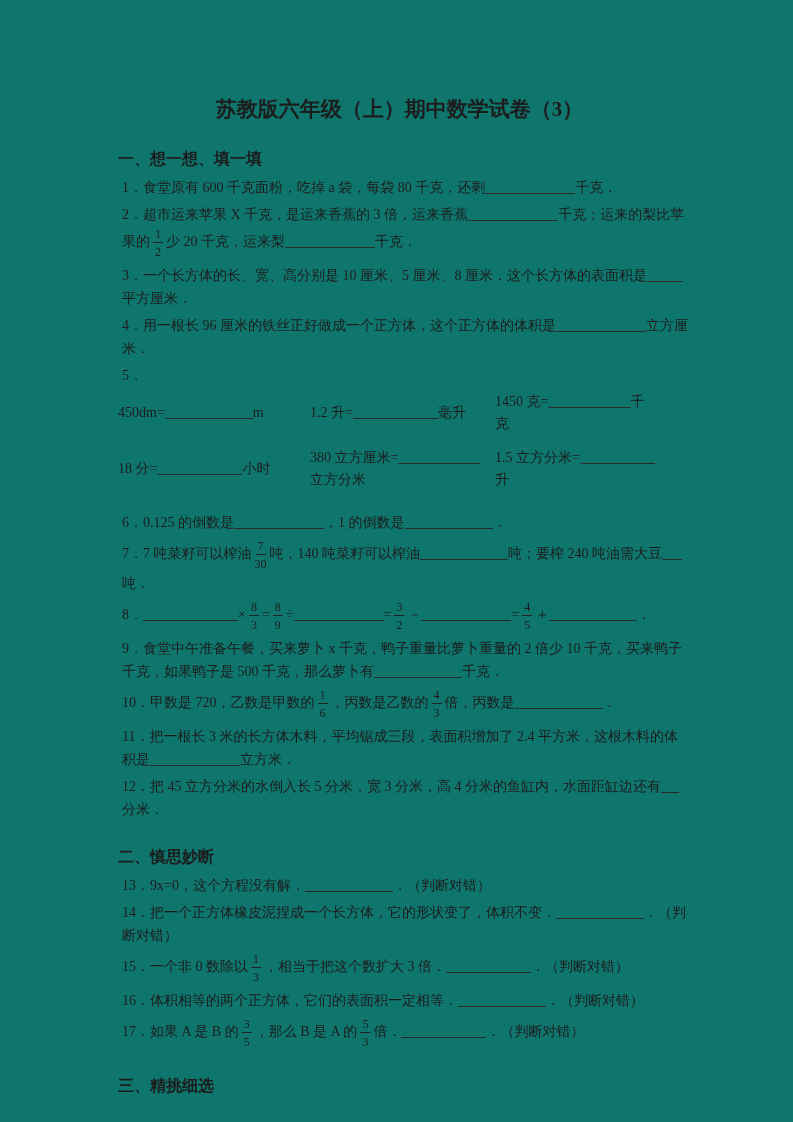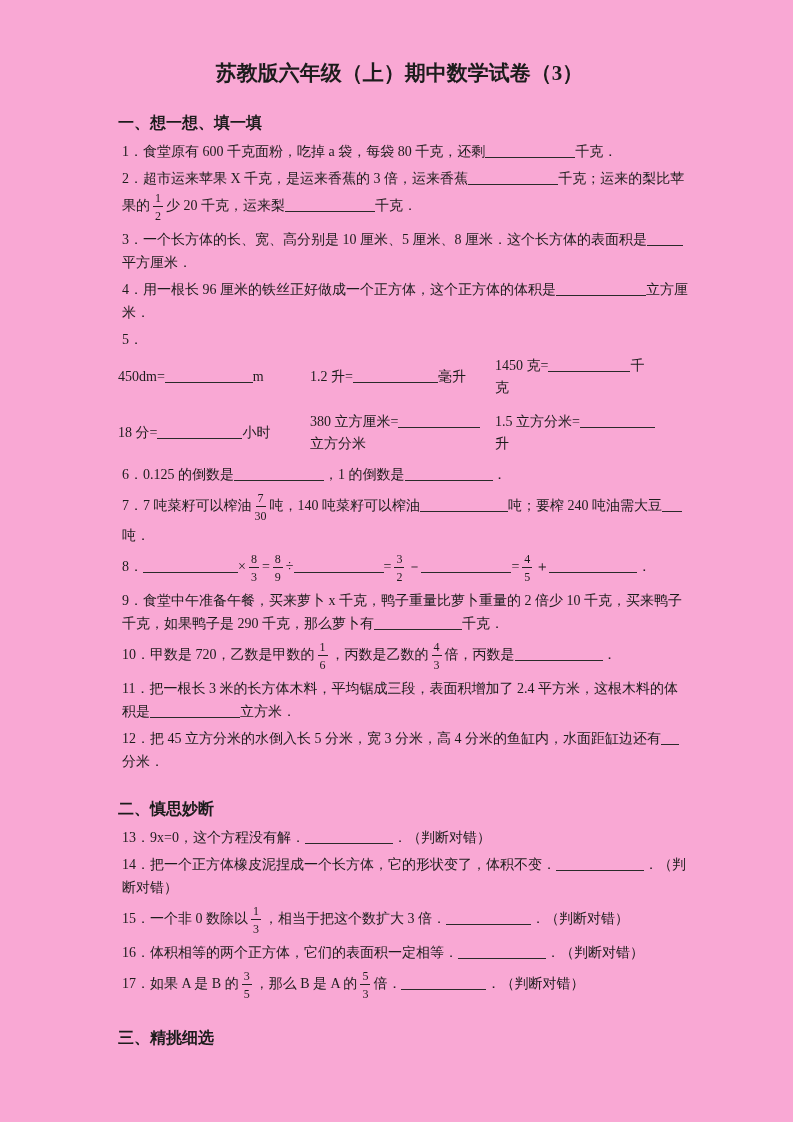--- a/index.html
+++ b/index.html
@@ -1,21 +1,21 @@
 <!DOCTYPE html>
 <html><head>
 <meta charset="utf-8">
 <style>
   html,body{margin:0;padding:0;background:#ffffff;}
   .page{
     position:relative;
     width:793px;height:1122px;
     box-sizing:border-box;
-    padding:59px 112px 40px 118px;
-    background:#f9a8d4;
+    padding:95px 112px 40px 118px;
+    background:#0f766e;
     font-family:"Liberation Serif","DejaVu Serif",serif;
     color:#1c1c1c;
     font-size:14px;
   }
   .title{
     font-size:21px;
     font-weight:bold;
     text-align:center;
     margin:0 0 20px 0;
     white-space:nowrap;
@@ -45,21 +45,21 @@
     font-size:12px;
     padding:2px 0;
   }
   .frac .num{padding:0 2px 2px 2px;border-bottom:1px solid #222;margin-bottom:1px;}
   .frac .den{padding-top:2px;}
   .qtable{
     display:grid;
     grid-template-columns:192px 185px 181px;
     align-items:center;
     row-gap:12px;
-    margin:4px 0 8px 0;
+    margin:4px 0 20px 0;
   }
   .cell{white-space:nowrap;line-height:22px;}
 </style>
 </head>
 <body>
 
 <div class="page">
   <div class="title">苏教版六年级（上）期中数学试卷（3）</div>
   <div>
       <div class="heading">
@@ -114,21 +114,21 @@
           </span><span>÷</span><span class="bl" style="width: 90px;"></span><span>=</span><span class="frac">
             <span class="num">3</span>
             <span class="den">2</span>
           </span><span>－</span><span class="bl" style="width: 90px;"></span><span>=</span><span class="frac">
             <span class="num">4</span>
             <span class="den">5</span>
           </span><span>＋</span><span class="bl" style="width: 88px;"></span><span>．</span></div>
       </div>
       <div class="para">
         <div class="line"><span>9．食堂中午准备午餐，买来萝卜 x 千克，鸭子重量比萝卜重量的 2 倍少 10 千克，买来鸭子</span></div>
-        <div class="line"><span>千克，如果鸭子是 290 千克，那么萝卜有</span><span class="bl" style="width: 88px;"></span><span>千克．</span></div>
+        <div class="line"><span>千克，如果鸭子是 500 千克，那么萝卜有</span><span class="bl" style="width: 88px;"></span><span>千克．</span></div>
       </div>
       <div class="para">
         <div class="line"><span>10．甲数是 720，乙数是甲数的</span><span class="frac">
             <span class="num">1</span>
             <span class="den">6</span>
           </span><span>，丙数是乙数的</span><span class="frac">
             <span class="num">4</span>
             <span class="den">3</span>
           </span><span>倍，丙数是</span><span class="bl" style="width: 88px;"></span><span>．</span></div>
       </div>

